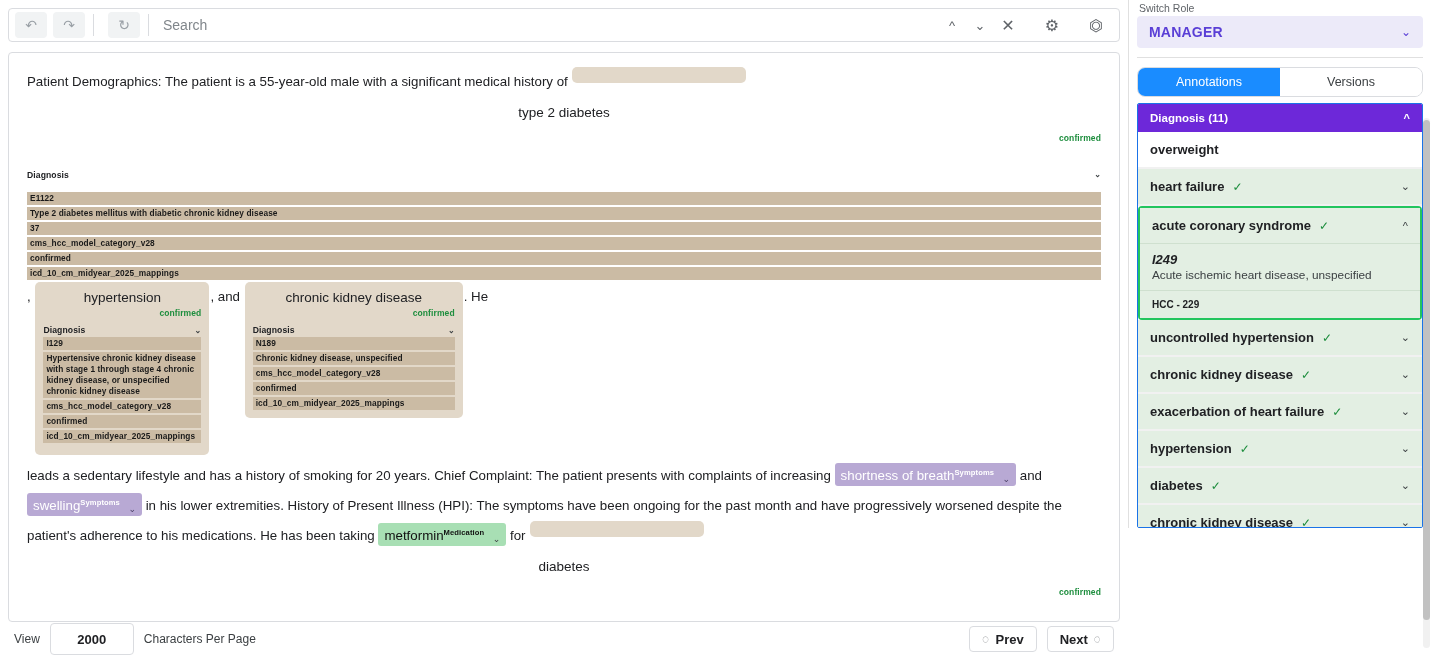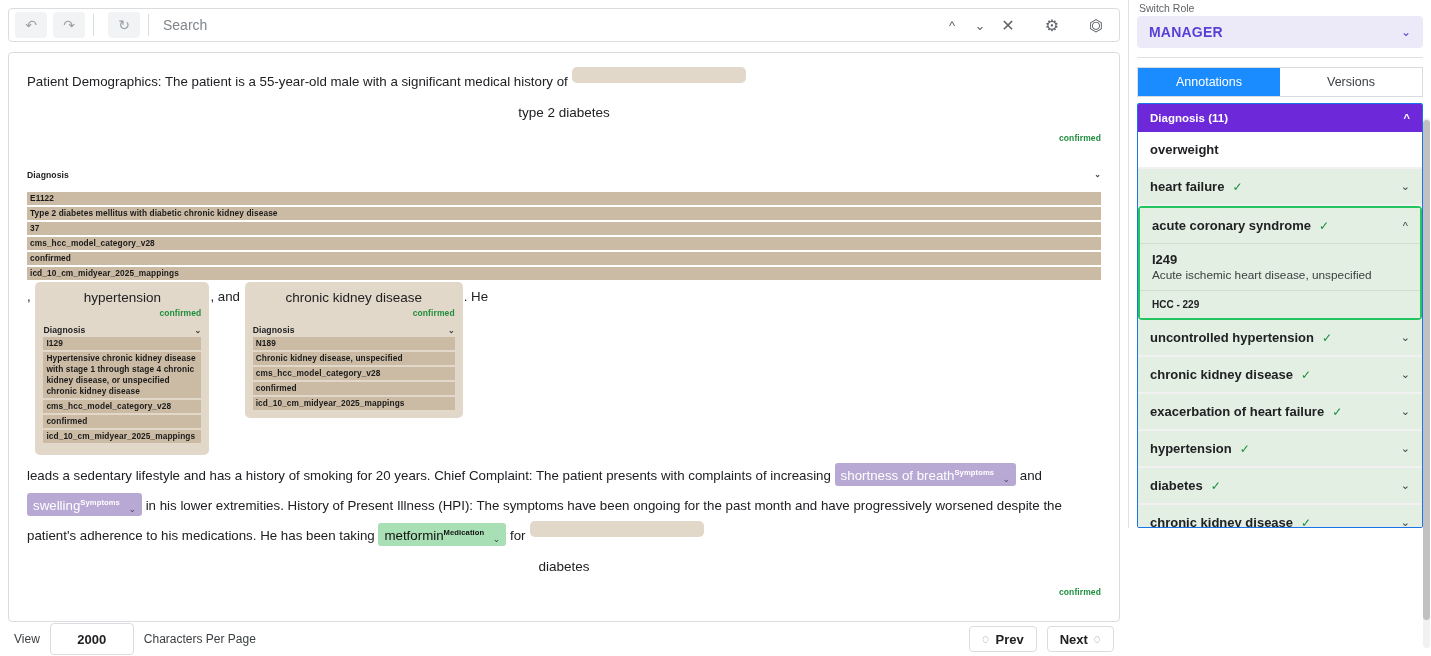--- a/index.html
+++ b/index.html
@@ -151,21 +151,21 @@
     margin: 0 8px; height: 32px; background: #eceaf9; border-radius: 4px;
     display: flex; align-items: center; justify-content: space-between;
     padding: 0 12px; cursor: pointer;
   }
   #role-select .rv { color: #5a3fd6; font-weight: bold; font-size: 14px; letter-spacing: .2px; }
   #role-select .rc { color: #5a3fd6; font-size: 12px; }
   #role-div { height:1px; background:#e0e0e0; margin: 9px 8px 0 8px; }
 
   #tabs {
     margin: 9px 8px 0 8px; display: flex; height: 30px;
-    border: 1px solid #dadce0; border-radius: 0; overflow: hidden;
+    border: 1px solid #dadce0; border-radius: 8px; overflow: hidden;
   }
   .tab {
     flex: 1; display: flex; align-items: center; justify-content: center;
     font-size: 12.5px; cursor: pointer; background: #fff; color: #3c4043;
   }
   .tab.active { background: #1a8cff; color: #fff; }
 
   #ann-list {
     margin: 6px 8px 0 8px; flex: 1; overflow: hidden;
     border: 1px solid #1a73e8; border-radius: 2px; background: #fff;
@@ -184,21 +184,21 @@
   .ann-item.plain { background: #fff; }
   .ann-label { display: flex; align-items: center; gap: 8px; font-weight: bold; color: #202124; }
   .check { color: #1e8e3e; font-size: 12px; font-weight: normal; }
   .chev { color: #3c4043; font-size: 11px; }
   .ann-block { border: 2px solid #22c55e; border-radius: 4px; }
   .ann-block .ann-item { border-bottom: 1px solid #cfe0cf; }
   .ann-detail {
     background: #e3efe3; padding: 8px 12px; font-size: 12.5px;
     border-bottom: 1px solid #cfe0cf;
   }
-  .ann-detail .code { font-weight: bold; color: #202124; font-size: 13px; }
+  .ann-detail .code { font-weight: bold; color: #202124; font-size: 13px; font-style: italic; }
   .ann-detail .desc { color: #3c4043; font-size: 11.8px; margin-top: 1px; }
   .ann-detail.last { border-bottom: none; }
   .ann-detail .hcc { font-weight: bold; color: #202124; font-size: 10px; }
 
   #sb-scroll {
     position: absolute; right: 1px; top: 118px; width: 7px; height: 530px;
     background: #f1f1f1; border-radius: 4px;
   }
   #sb-thumb { position:absolute; top: 2px; left:0; width: 7px; height: 500px;
               background: #c1c1c1; border-radius: 4px; }

